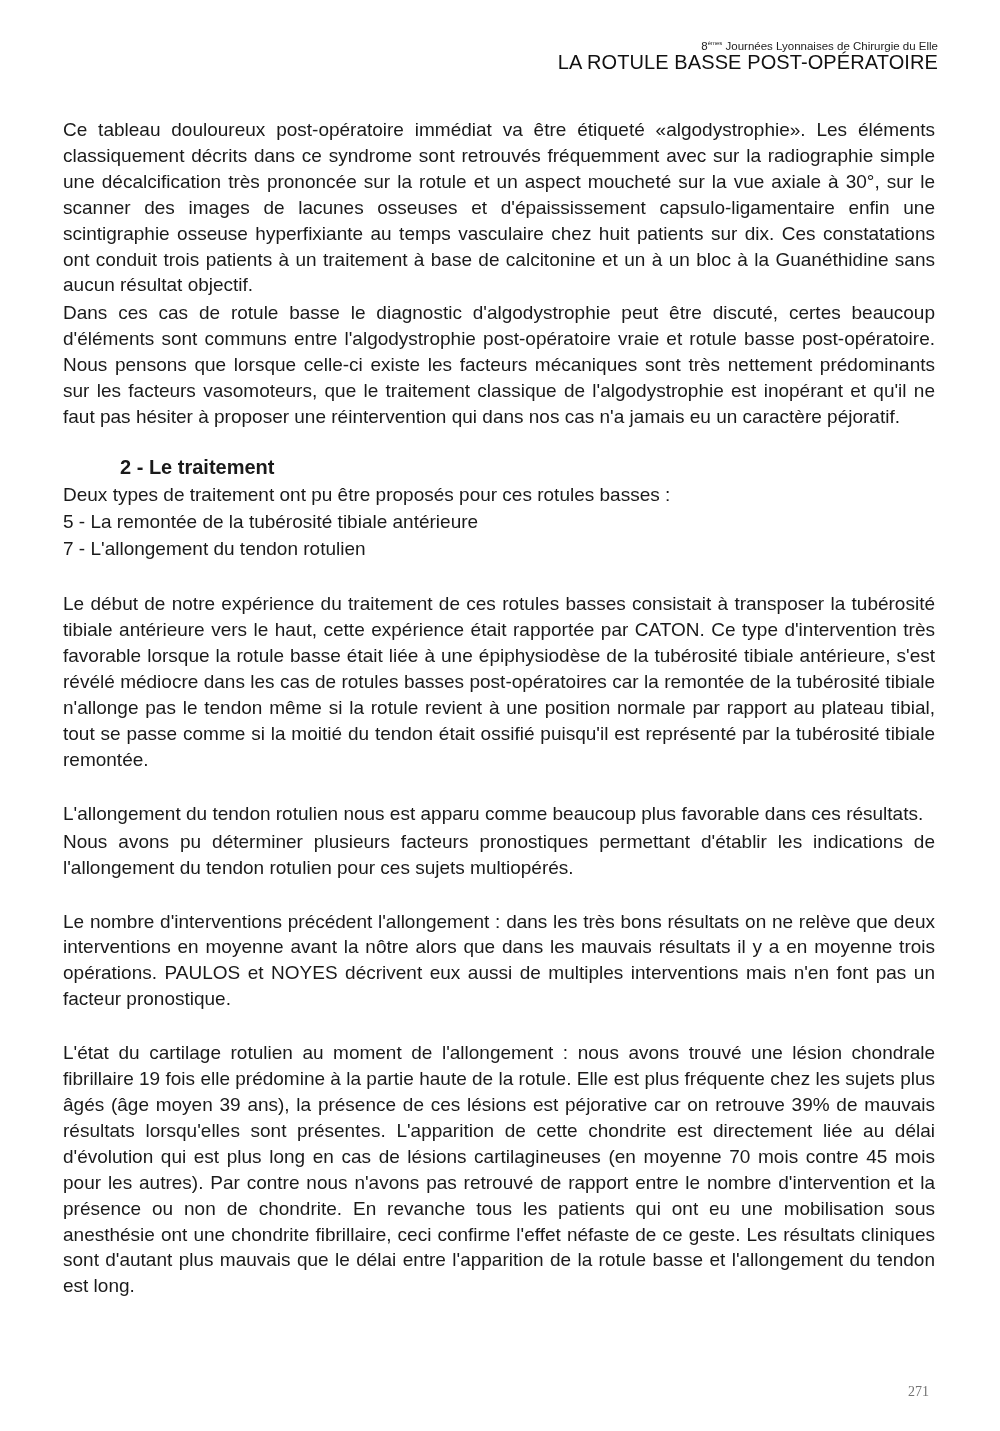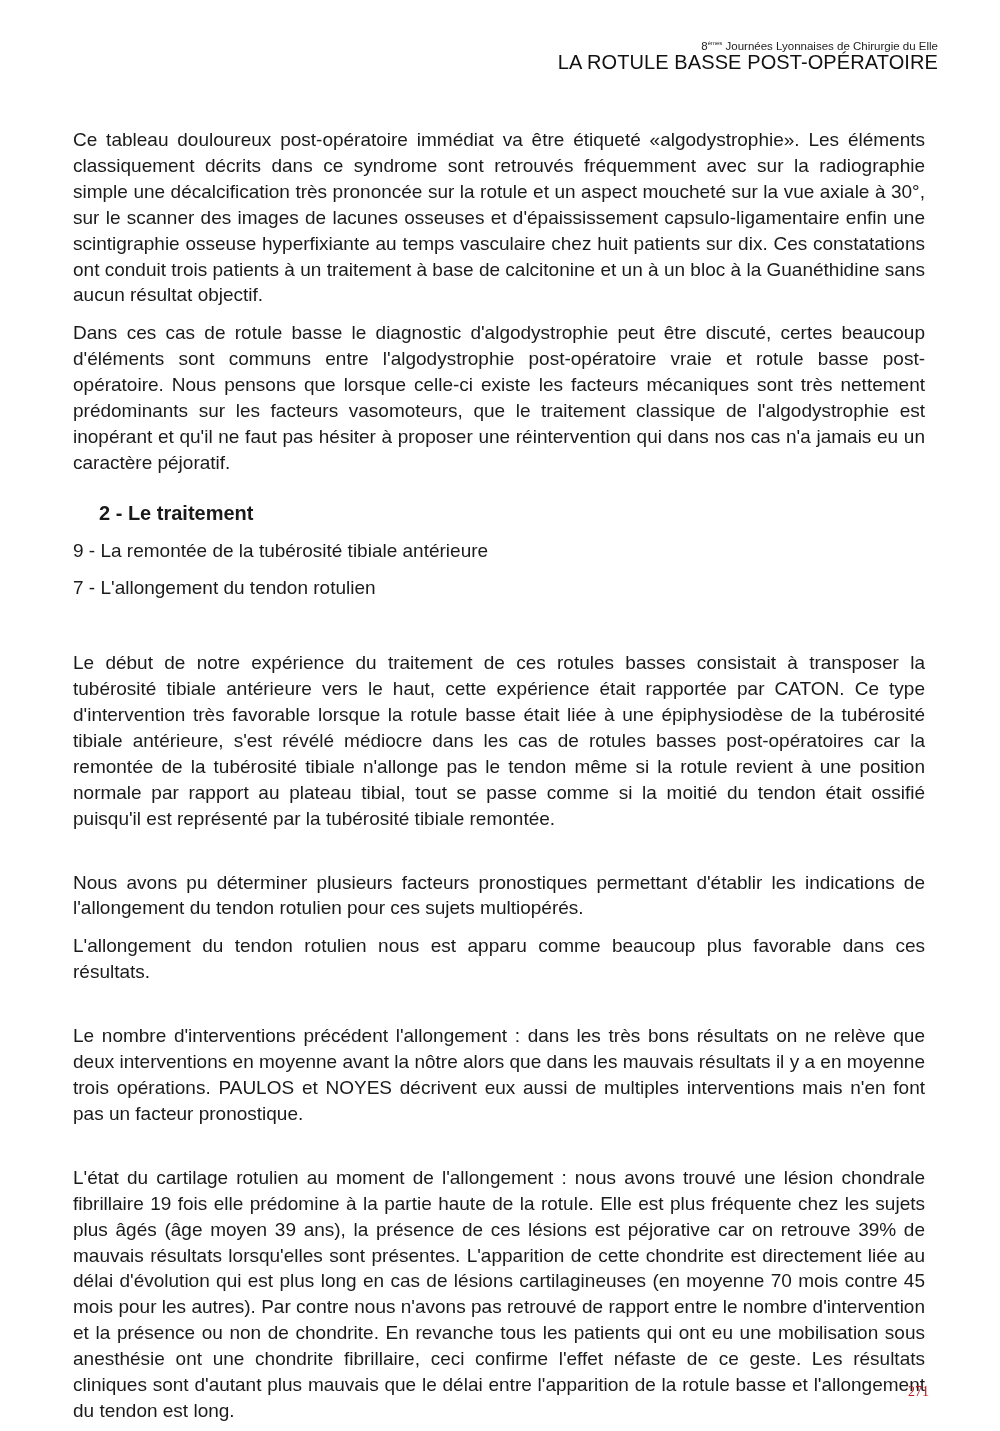--- a/index.html
+++ b/index.html
@@ -2,46 +2,47 @@
 <html><head>
   <meta charset="utf-8">
   <style>
     html, body { margin:0; padding:0; background:#ffffff; }
     body { width:1000px; height:1431px; position:relative; overflow:hidden; color:#1a1a1a; font-family:"Liberation Sans", sans-serif; }
     .header { position:absolute; right:62px; top:36px; text-align:right; }
     .header .conf { font-size:11.5px; line-height:14px; color:#222; }
     .header .conf sup { font-size:6px; vertical-align:5px; }
     .header .title { font-size:20px; line-height:18px; letter-spacing:0.1px; color:#111; }
     .content { position:absolute; left:61px; top:115px; width:876px; }
-    p { margin:12px; font-size:19px; line-height:25.9px; text-align:justify; text-align-last:auto; }
+    p { margin:2px; font-size:19px; line-height:25.9px; text-align:justify; text-align-last:auto; }
     .para { margin-bottom:0; }
     .gap { height:26px; }
-    .heading { font-weight:bold; font-size:20px; line-height:26px; margin-left:38px; margin-top:-2px; }
+    .heading { font-weight:bold; font-size:20px; line-height:26px; margin-left:59px; margin-top:-2px; }
     .list-line { font-size:19px; line-height:25.2px; }
-    .pagenum { position:absolute; left:908px; top:1384px; font-family:"Liberation Serif", serif; font-size:14px; color:#b91c1c; }
+    .pagenum { position:absolute; left:908px; top:1384px; font-family:"Liberation Serif", serif; font-size:14px; color:#737373; }
   </style>
 </head>
 <body>
 
 <div class="header">
   <div class="conf"><span>8</span><sup>èmes</sup> <span>Journées Lyonnaises de Chirurgie du Elle</span></div>
   <div class="title">LA ROTULE BASSE POST-OPÉRATOIRE</div>
 </div>
 
 <div class="content">
   <p class="para">Ce tableau douloureux post-opératoire immédiat va être étiqueté «algodystrophie». Les éléments classiquement décrits dans ce syndrome sont retrouvés fréquemment avec sur la radiographie simple une décalcification très prononcée sur la rotule et un aspect moucheté sur la vue axiale à 30°, sur le scanner des images de lacunes osseuses et d'épaississement capsulo-ligamentaire enfin une scintigraphie osseuse hyperfixiante au temps vasculaire chez huit patients sur dix. Ces constatations ont conduit trois patients à un traitement à base de calcitonine et un à un bloc à la Guanéthidine sans aucun résultat objectif.</p>
   <p class="para">Dans ces cas de rotule basse le diagnostic d'algodystrophie peut être discuté, certes beaucoup d'éléments sont communs entre l'algodystrophie post-opératoire vraie et rotule basse post-opératoire. Nous pensons que lorsque celle-ci existe les facteurs mécaniques sont très nettement prédominants sur les facteurs vasomoteurs, que le traitement classique de l'algodystrophie est inopérant et qu'il ne faut pas hésiter à proposer une réintervention qui dans nos cas n'a jamais eu un caractère péjoratif.</p>
   <div class="gap"></div>
   <div class="heading">2 - Le traitement</div>
-  <p class="list-line">9 - La remontée de la tubérosité tibiale antérieure</p>
+  <p class="list-line">Deux types de traitement ont pu être proposés pour ces rotules basses :</p>
+  <p class="list-line">5 - La remontée de la tubérosité tibiale antérieure</p>
   <p class="list-line">7 - L'allongement du tendon rotulien</p>
   <div class="gap"></div>
   <p class="para">Le début de notre expérience du traitement de ces rotules basses consistait à transposer la tubérosité tibiale antérieure vers le haut, cette expérience était rapportée par CATON. Ce type d'intervention très favorable lorsque la rotule basse était liée à une épiphysiodèse de la tubérosité tibiale antérieure, s'est révélé médiocre dans les cas de rotules basses post-opératoires car la remontée de la tubérosité tibiale n'allonge pas le tendon même si la rotule revient à une position normale par rapport au plateau tibial, tout se passe comme si la moitié du tendon était ossifié puisqu'il est représenté par la tubérosité tibiale remontée.</p>
   <div class="gap"></div>
+  <p class="para">L'allongement du tendon rotulien nous est apparu comme beaucoup plus favorable dans ces résultats.</p>
   <p class="para">Nous avons pu déterminer plusieurs facteurs pronostiques permettant d'établir les indications de l'allongement du tendon rotulien pour ces sujets multiopérés.</p>
-  <p class="para">L'allongement du tendon rotulien nous est apparu comme beaucoup plus favorable dans ces résultats.</p>
   <div class="gap"></div>
   <p class="para">Le nombre d'interventions précédent l'allongement : dans les très bons résultats on ne relève que deux interventions en moyenne avant la nôtre alors que dans les mauvais résultats il y a en moyenne trois opérations. PAULOS et NOYES décrivent eux aussi de multiples interventions mais n'en font pas un facteur pronostique.</p>
   <div class="gap"></div>
   <p class="para">L'état du cartilage rotulien au moment de l'allongement : nous avons trouvé une lésion chondrale fibrillaire 19 fois elle prédomine à la partie haute de la rotule. Elle est plus fréquente chez les sujets plus âgés (âge moyen 39 ans), la présence de ces lésions est péjorative car on retrouve 39% de mauvais résultats lorsqu'elles sont présentes. L'apparition de cette chondrite est directement liée au délai d'évolution qui est plus long en cas de lésions cartilagineuses (en moyenne 70 mois contre 45 mois pour les autres). Par contre nous n'avons pas retrouvé de rapport entre le nombre d'intervention et la présence ou non de chondrite. En revanche tous les patients qui ont eu une mobilisation sous anesthésie ont une chondrite fibrillaire, ceci confirme l'effet néfaste de ce geste. Les résultats cliniques sont d'autant plus mauvais que le délai entre l'apparition de la rotule basse et l'allongement du tendon est long.</p>
 </div>
 
 <div class="pagenum">271</div>
 
 </body></html>

